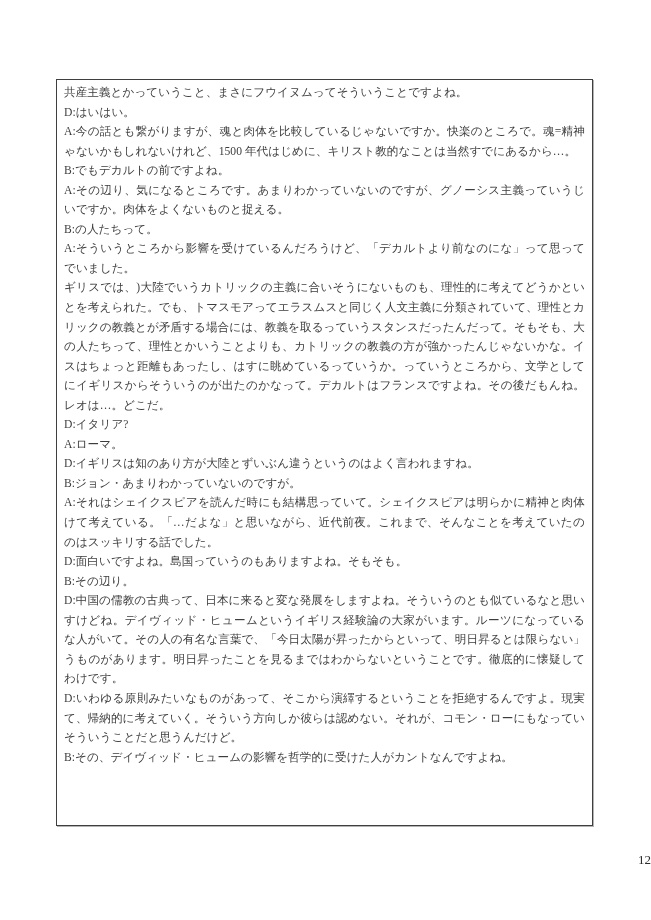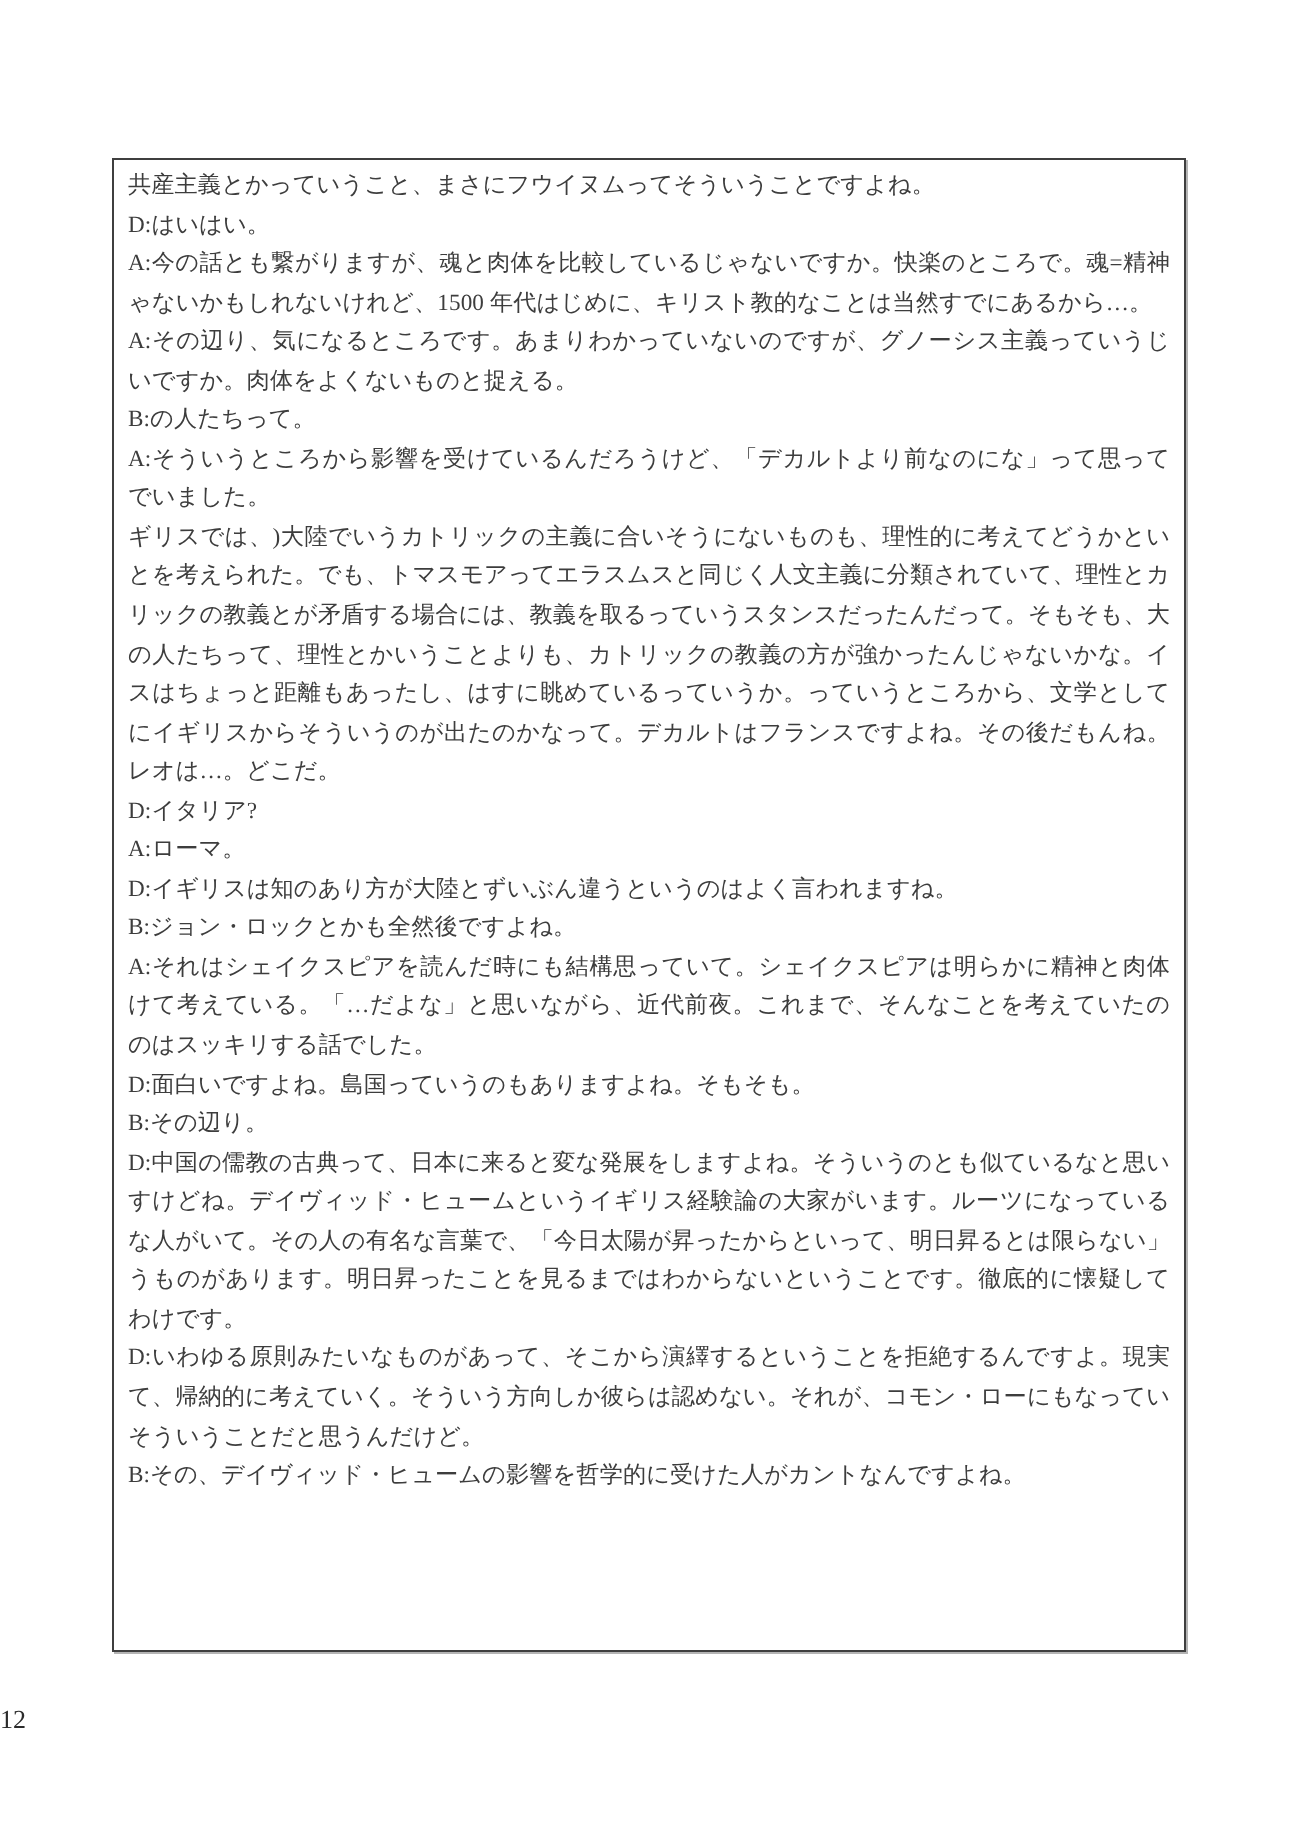--- a/index.html
+++ b/index.html
@@ -41,51 +41,52 @@
     text-align: justify;
     text-align-last: justify;
     overflow: hidden;
     height: 19.55px;
   }
   .page-number {
     position: absolute;
     top: 852px;
     left: 0;
     width: 100%;
-    text-align: left;
+    text-align: right;
     font-size: 13px;
     color: #2b2b2b;
   }
 </style>
 </head>
 <body>
 
 <div class="page">
   <div class="textbox">
     <div class="lines">
         <div class="line">共産主義とかっていうこと、まさにフウイヌムってそういうことですよね。</div>
         <div class="line">D:はいはい。</div>
         <div class="line fill">A:今の話とも繋がりますが、魂と肉体を比較しているじゃないですか。快楽のところで。魂=精神じ</div>
         <div class="line">ゃないかもしれないけれど、1500 年代はじめに、キリスト教的なことは当然すでにあるから…。</div>
+        <div class="line">B:でもデカルトの前ですよね。</div>
         <div class="line fill">A:その辺り、気になるところです。あまりわかっていないのですが、グノーシス主義っていうじゃな</div>
         <div class="line">いですか。肉体をよくないものと捉える。</div>
         <div class="line">B:の人たちって。</div>
         <div class="line fill">A:そういうところから影響を受けているんだろうけど、「デカルトより前なのにな」って思って読ん</div>
         <div class="line">でいました。</div>
         <div class="line fill">ギリスでは、)大陸でいうカトリックの主義に合いそうにないものも、理性的に考えてどうかというこ</div>
         <div class="line fill">とを考えられた。でも、トマスモアってエラスムスと同じく人文主義に分類されていて、理性とカト</div>
         <div class="line fill">リックの教義とが矛盾する場合には、教義を取るっていうスタンスだったんだって。そもそも、大陸</div>
         <div class="line fill">の人たちって、理性とかいうことよりも、カトリックの教義の方が強かったんじゃないかな。イギリ</div>
         <div class="line fill">スはちょっと距離もあったし、はすに眺めているっていうか。っていうところから、文学としては先</div>
         <div class="line fill">にイギリスからそういうのが出たのかなって。デカルトはフランスですよね。その後だもんね。ガリ</div>
         <div class="line">レオは…。どこだ。</div>
         <div class="line">D:イタリア?</div>
         <div class="line">A:ローマ。</div>
         <div class="line">D:イギリスは知のあり方が大陸とずいぶん違うというのはよく言われますね。</div>
-        <div class="line">B:ジョン・ロックとかも全然後ですよね。</div>
+        <div class="line">B:ジョン・あまりわかっていないのですが。</div>
         <div class="line fill">A:それはシェイクスピアを読んだ時にも結構思っていて。シェイクスピアは明らかに精神と肉体を分</div>
         <div class="line fill">けて考えている。「…だよな」と思いながら、近代前夜。これまで、そんなことを考えていたので、今</div>
         <div class="line">のはスッキリする話でした。</div>
         <div class="line">D:面白いですよね。島国っていうのもありますよね。そもそも。</div>
         <div class="line">B:その辺り。</div>
         <div class="line fill">D:中国の儒教の古典って、日本に来ると変な発展をしますよね。そういうのとも似ているなと思いま</div>
         <div class="line fill">すけどね。デイヴィッド・ヒュームというイギリス経験論の大家がいます。ルーツになっているよう</div>
         <div class="line fill">な人がいて。その人の有名な言葉で、「今日太陽が昇ったからといって、明日昇るとは限らない」とい</div>
         <div class="line fill">うものがあります。明日昇ったことを見るまではわからないということです。徹底的に懐疑している</div>
         <div class="line">わけです。</div>

